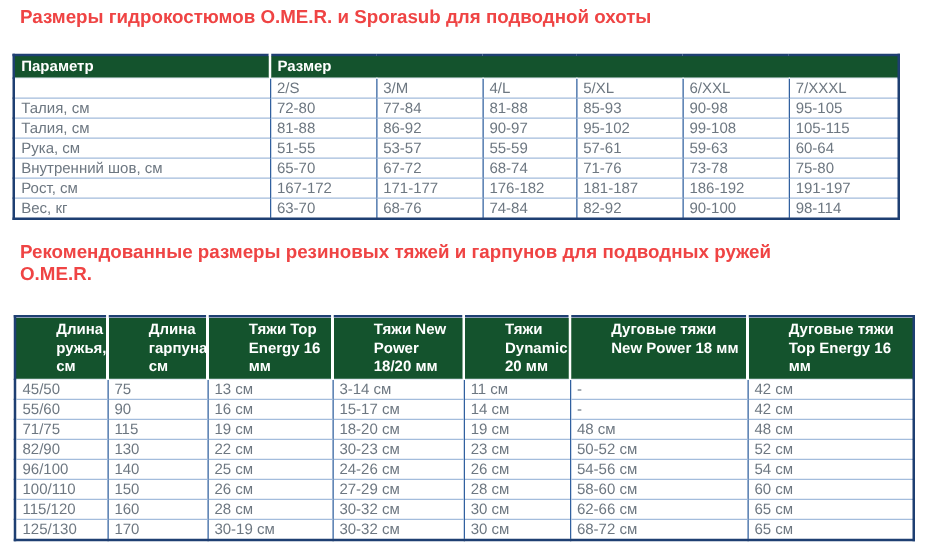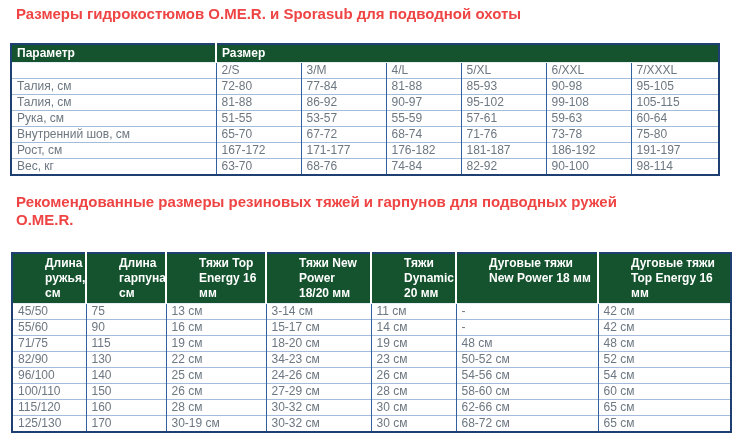--- a/index.html
+++ b/index.html
@@ -210,21 +210,21 @@
           <td>19 см</td>
           <td>18-20 см</td>
           <td>19 см</td>
           <td>48 см</td>
           <td>48 см</td>
         </tr>
         <tr>
           <td>82/90</td>
           <td>130</td>
           <td>22 см</td>
-          <td>34-23 см</td>
+          <td>30-23 см</td>
           <td>23 см</td>
           <td>50-52 см</td>
           <td>52 см</td>
         </tr>
         <tr>
           <td>96/100</td>
           <td>140</td>
           <td>25 см</td>
           <td>24-26 см</td>
           <td>26 см</td>

